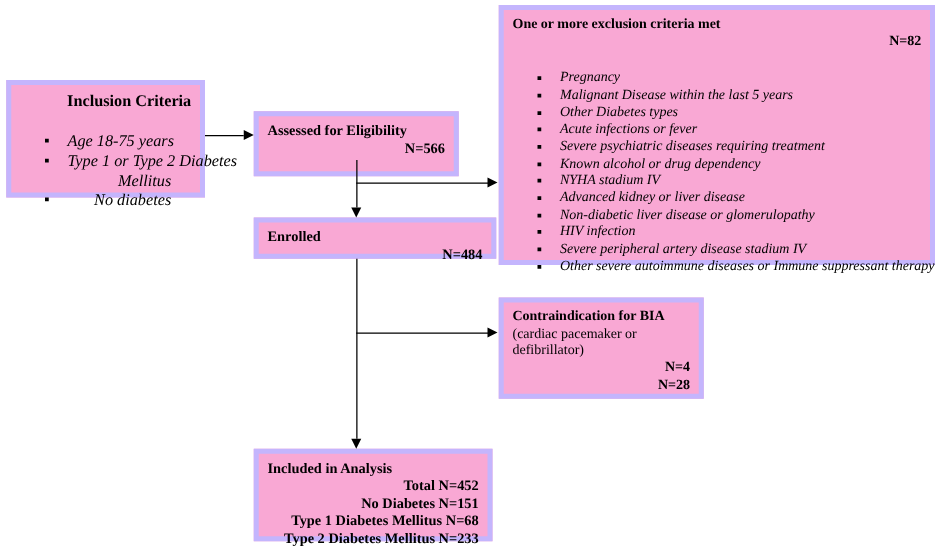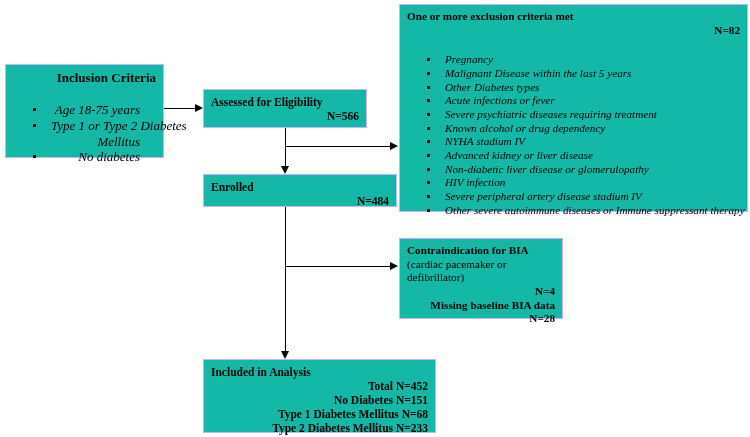--- a/index.html
+++ b/index.html
@@ -15,22 +15,22 @@
   #canvas {
     position: relative;
     width: 750px;
     height: 437px;
     background: #ffffff;
     overflow: hidden;
   }
   .box {
     position: absolute;
     box-sizing: border-box;
-    border: 1px solid #c4b5fd;
-    background: #14b8a6;
+    border: 4px solid #c4b5fd;
+    background: #f9a8d4;
     padding: 5px 7px 4px 7px;
     line-height: 1.22;
   }
   .ttl {
     font-weight: bold;
     white-space: nowrap;
   }
   .line {
     white-space: nowrap;
   }
@@ -75,25 +75,25 @@
   .arrow-d {
     position: absolute;
     width: 0; height: 0;
     border-left: 4.5px solid transparent;
     border-right: 4.5px solid transparent;
     border-top: 8px solid #000;
   }
 
   
   #box-inclusion      { left:5px;   top:64px;  width:159px;  height:94px;  font-size:13px;text-align:right; }
-  #box-assessed       { left:203px; top:89px;  width:164px;  height:39px;  font-size:11.5px; }
+  #box-assessed       { left:203px; top:89px;  width:164px;  height:52px;  font-size:11.5px; }
   #box-exclusion      { left:399px; top:4px;   width:349px;  height:208px; font-size:11.2px; }
   #box-enrolled       { left:203px; top:174px; width:194px;  height:33px;  font-size:11.5px; }
   #box-contraind      { left:399px; top:238px; width:164px;  height:81px;  font-size:11.2px; }
-  #box-included       { left:203px; top:359px; width:233px;  height:74px;  font-size:11.5px; }
+  #box-included       { left:203px; top:359px; width:191px;  height:74px;  font-size:11.5px; }
 </style>
 </head>
 <body>
 
 <div id="canvas">
 
   <div class="box" id="box-inclusion">
     <div class="ttl">Inclusion Criteria</div>
     <ul class="ul">
       <li><span class="bullet"></span><span>Age 18-75 years</span></li>
@@ -130,21 +130,20 @@
   <div class="box" id="box-enrolled">
     <div class="ttl">Enrolled</div>
     <div class="line bold">N=484</div>
   </div>
 
   <div class="box" id="box-contraind">
     <div class="ttl">Contraindication for BIA</div>
     <div class="line">(cardiac pacemaker or</div>
     <div class="line">defibrillator)</div>
     <div class="line bold">N=4</div>
-    <div class="line bold">Missing baseline BIA data</div>
     <div class="line bold">N=28</div>
   </div>
 
   <div class="box" id="box-included">
     <div class="ttl">Included in Analysis</div>
     <div class="line bold">Total N=452</div>
     <div class="line bold">No Diabetes N=151</div>
     <div class="line bold">Type 1 Diabetes Mellitus N=68</div>
     <div class="line bold">Type 2 Diabetes Mellitus N=233</div>
   </div>

